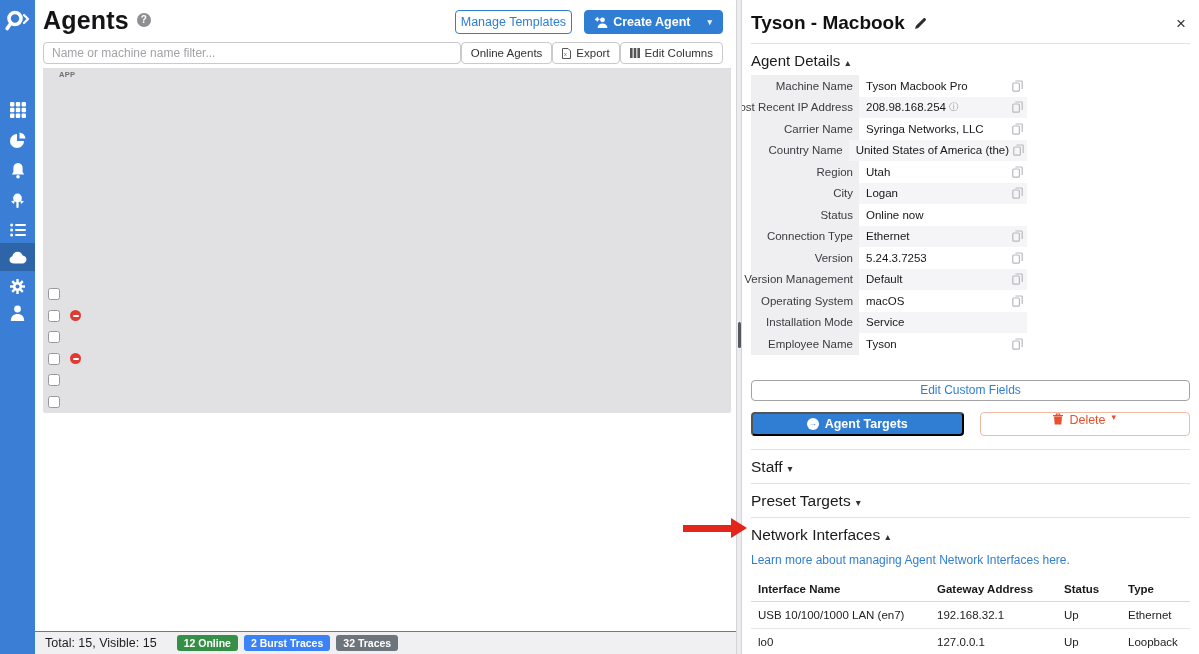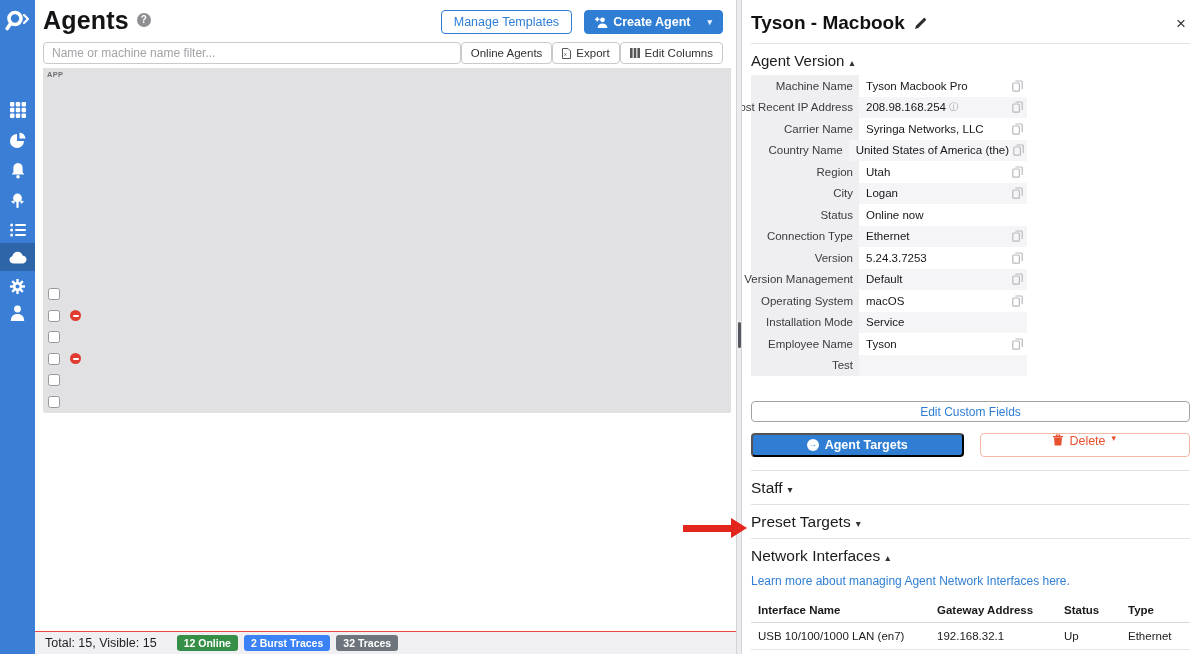--- a/index.html
+++ b/index.html
@@ -15,21 +15,21 @@
   .side-logo{position:absolute;top:6px;left:0;width:35px;height:28px;display:flex;align-items:center;justify-content:center}
 
   
   .main{position:absolute;left:35px;top:0;width:701px;height:654px;background:#fff}
   .page-title{position:absolute;left:8px;top:6px;font-size:25px;font-weight:bold;color:#141416;letter-spacing:.2px}
   .help-badge{display:inline-block;vertical-align:6px;margin-left:8px;width:14px;height:14px;border-radius:50%;background:#8e8e93;color:#fff;font-size:10px;font-weight:bold;text-align:center;line-height:14px}
   .btn{display:inline-flex;align-items:center;justify-content:center;border-radius:4px;font-size:12.5px;cursor:pointer;white-space:nowrap;background:#fff;border:1px solid #c9c9ce;color:#333;gap:5px}
   .btn-blue-outline{border:1px solid #2f7ed4;color:#2f7ed4}
   .btn-primary{background:#2f7ed4;border:1px solid #2f7ed4;color:#fff;font-weight:bold}
   .top-actions{position:absolute;top:10px;right:13px;display:flex;gap:12px}
-  .btn-manage{height:24px;padding:0 12px}
+  .btn-manage{height:24px;padding:0 5px}
   .btn-create{height:24px;padding:0 10px}
   .caret{font-size:9px;line-height:1}
   .btn-create .caret{margin-left:12px;opacity:.9}
   .filter-row{position:absolute;top:42px;left:8px;right:13px;display:flex}
   .filter-input{width:455px;height:22px;border:1px solid #c9c9ce;border-radius:4px;padding:0 8px;font-size:12px;color:#333;font-family:inherit}
   .filter-input::placeholder{color:#a3a3a8}
   .small-actions{margin-left:auto;display:flex;}
   .btn-small{height:22px;padding:0 9px;font-size:11.5px}
 
   
@@ -53,21 +53,21 @@
   .cb{width:12px;height:12px;border:1px solid #97979d;border-radius:2.5px;background:#fff;position:relative;flex:none}
   .cb.checked{background:#2f7ed4;border-color:#2f7ed4}
   .cb.checked::after{content:"✓";position:absolute;left:1.5px;top:-1px;color:#fff;font-size:9px;font-weight:bold}
   .cb.header{background:#6b7280;border-color:#6b7280}
   .cb.header::after{content:"";position:absolute;left:2.5px;top:5px;width:7px;height:2px;background:#fff;border-radius:1px}
   .go-circle{margin-left:auto;width:12px;height:12px;border-radius:50%;background:#2f7ed4;color:#fff;font-size:8px;line-height:12px;text-align:center;flex:none}
   .blocked-dot{width:11px;height:11px;border-radius:50%;background:#e03b30;position:relative;margin-right:4px;flex:none}
   .blocked-dot::after{content:"";position:absolute;left:2.5px;top:4.5px;width:6px;height:2px;background:#fff;border-radius:1px}
   .badge-status{font-size:8px;font-weight:bold;letter-spacing:.3px;color:#fff;background:#2f7ed4;border-radius:3px;padding:2px 4px}
   .badge-status.offline{background:#e1e1e4;color:#6f6f75}
-  .badge-mode{font-size:7.5px;font-weight:bold;letter-spacing:.3px;color:#2f7ed4;background:#dcebfa;border-radius:3px;padding:2px 4px}
+  .badge-mode{font-size:7.5px;font-weight:bold;letter-spacing:.3px;color:#2f7ed4;background:#dcebfa;border-radius:3px;padding:2px 16px}
   .badge-mode.app{background:#e1e1e4;color:#6f6f75}
   .info-glyph{color:#9a9aa0;font-size:9.5px;margin-left:3px}
 
   
   .footer-bar{position:absolute;left:0;bottom:0;width:701px;height:23px;background:#f0f0f2;border-top:1px solid #ef4444;display:flex;align-items:center;padding-left:10px;font-size:12.5px;color:#1d1d1f;gap:20px}
   .f-badge{font-size:10.5px;font-weight:bold;color:#fff;border-radius:3px;padding:2px 7px;line-height:1.2}
 
   
   .splitter{position:absolute;left:736px;top:0;width:6px;height:654px;background:#ececee;border-left:1px solid #d4d4d8;border-right:1px solid #d4d4d8;z-index:6;cursor:col-resize}
   .splitter-handle{position:absolute;left:1px;top:322px;width:3px;height:26px;background:#55585e;border-radius:2px}
@@ -617,21 +617,21 @@
       <span class="panel-title">Tyson - Macbook</span>
       <span class="pencil">
         <svg width="13" height="13" viewBox="0 0 13 13">
             <path d="M1 12 L2 8.8 L9.4 1.4 C9.9 0.9 10.7 0.9 11.2 1.4 L11.6 1.8 C12.1 2.3 12.1 3.1 11.6 3.6 L4.2 11 Z" fill="#2c2c2e"></path>
           </svg>
       </span>
       <span class="panel-close">×</span>
     </div>
     <div class="panel-hr"></div>
 
-    <div class="section-head"><span>Agent Version</span><span class="caret">▴</span></div>
+    <div class="section-head"><span>Agent Details</span><span class="caret">▴</span></div>
 
     <div class="details" id="details-body">
         <div class="d-row">
     <div class="d-label">Machine Name</div>
     <div class="d-value">
             <span>Tyson Macbook Pro</span>
           </div>
     <div class="d-copy">
       <svg width="11" height="12" viewBox="0 0 11 12">
               <rect x="0.8" y="3" width="6.6" height="8.2" rx="1" fill="none" stroke="#b9b9be" stroke-width="1.2"></rect>
@@ -769,29 +769,20 @@
         <div class="d-row">
     <div class="d-label">Employee Name</div>
     <div class="d-value">
             <span>Tyson</span>
           </div>
     <div class="d-copy">
       <svg width="11" height="12" viewBox="0 0 11 12">
               <rect x="0.8" y="3" width="6.6" height="8.2" rx="1" fill="none" stroke="#b9b9be" stroke-width="1.2"></rect>
               <path d="M3.4 1 H9.4 A0.8 0.8 0 0 1 10.2 1.8 V9" fill="none" stroke="#b9b9be" stroke-width="1.2"></path>
             </svg>
-    </div>
-  </div>
-        <div class="d-row">
-    <div class="d-label">Test</div>
-    <div class="d-value">
-            <span></span>
-          </div>
-    <div class="d-copy">
-      
     </div>
   </div>
       </div>
 
     <button class="btn-custom-fields">Edit Custom Fields</button>
 
     <div class="action-row">
       <button class="btn-targets">
         <span class="target-circle">→</span>
         <span>Agent Targets</span>

